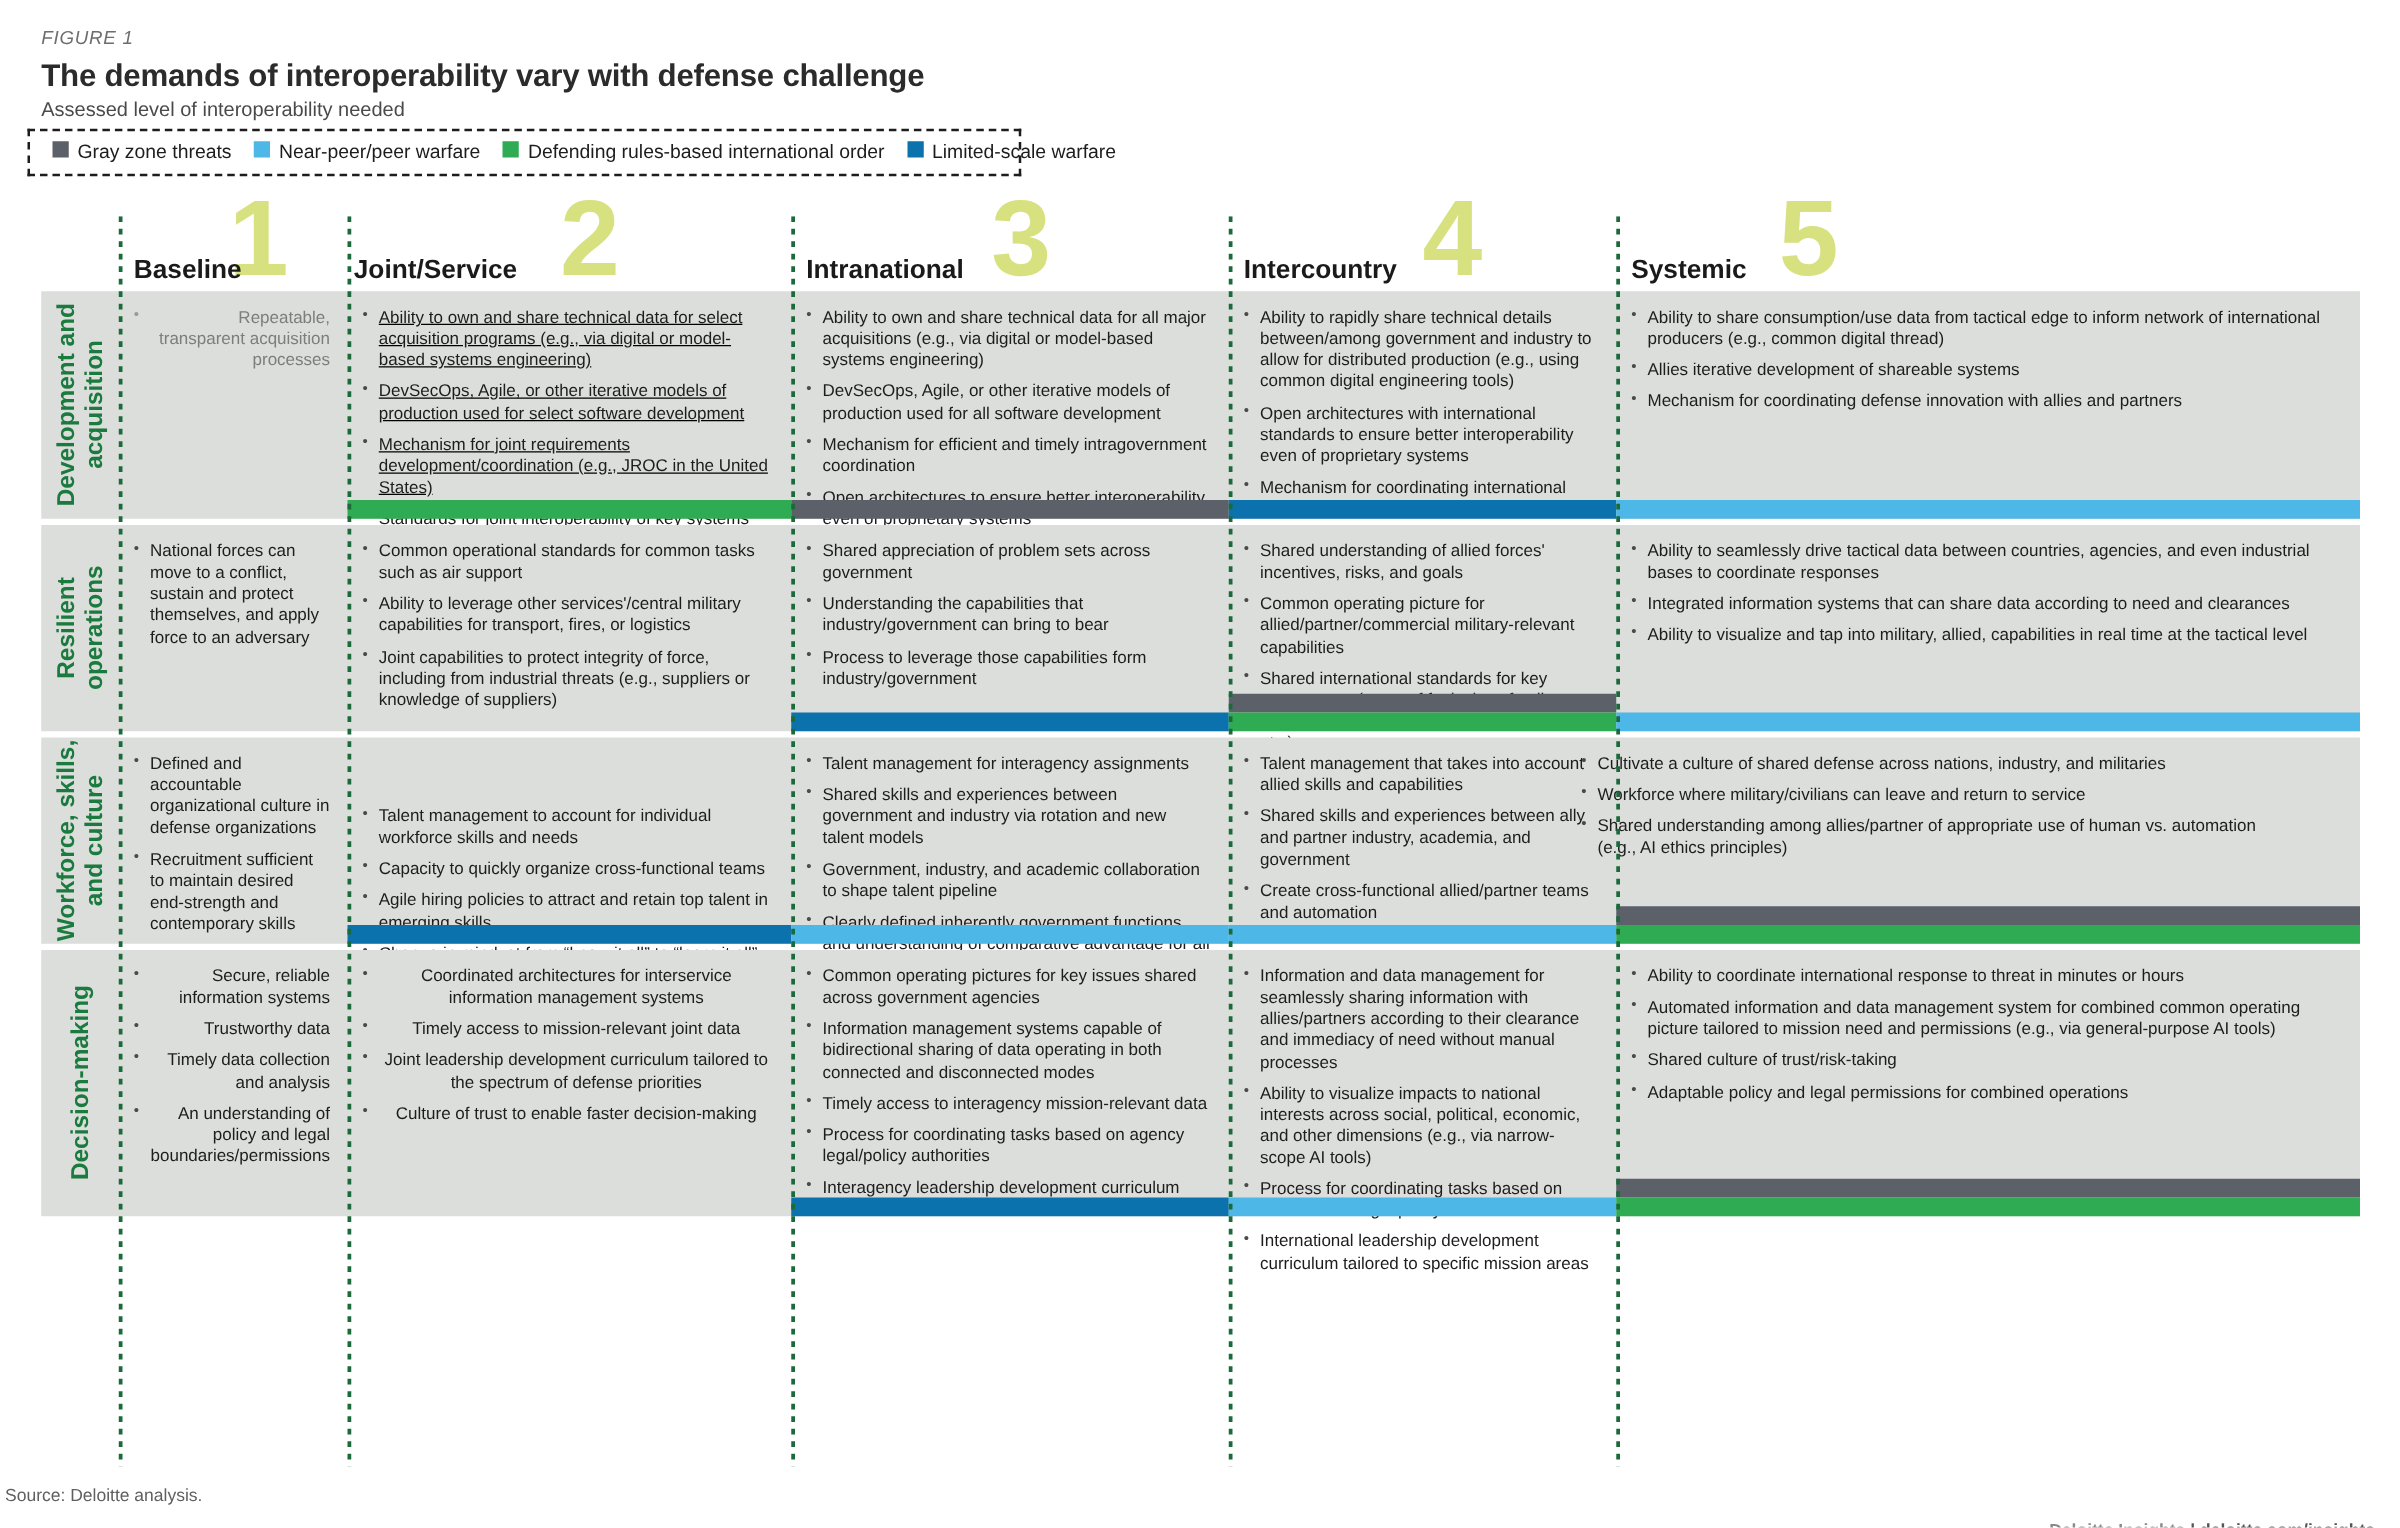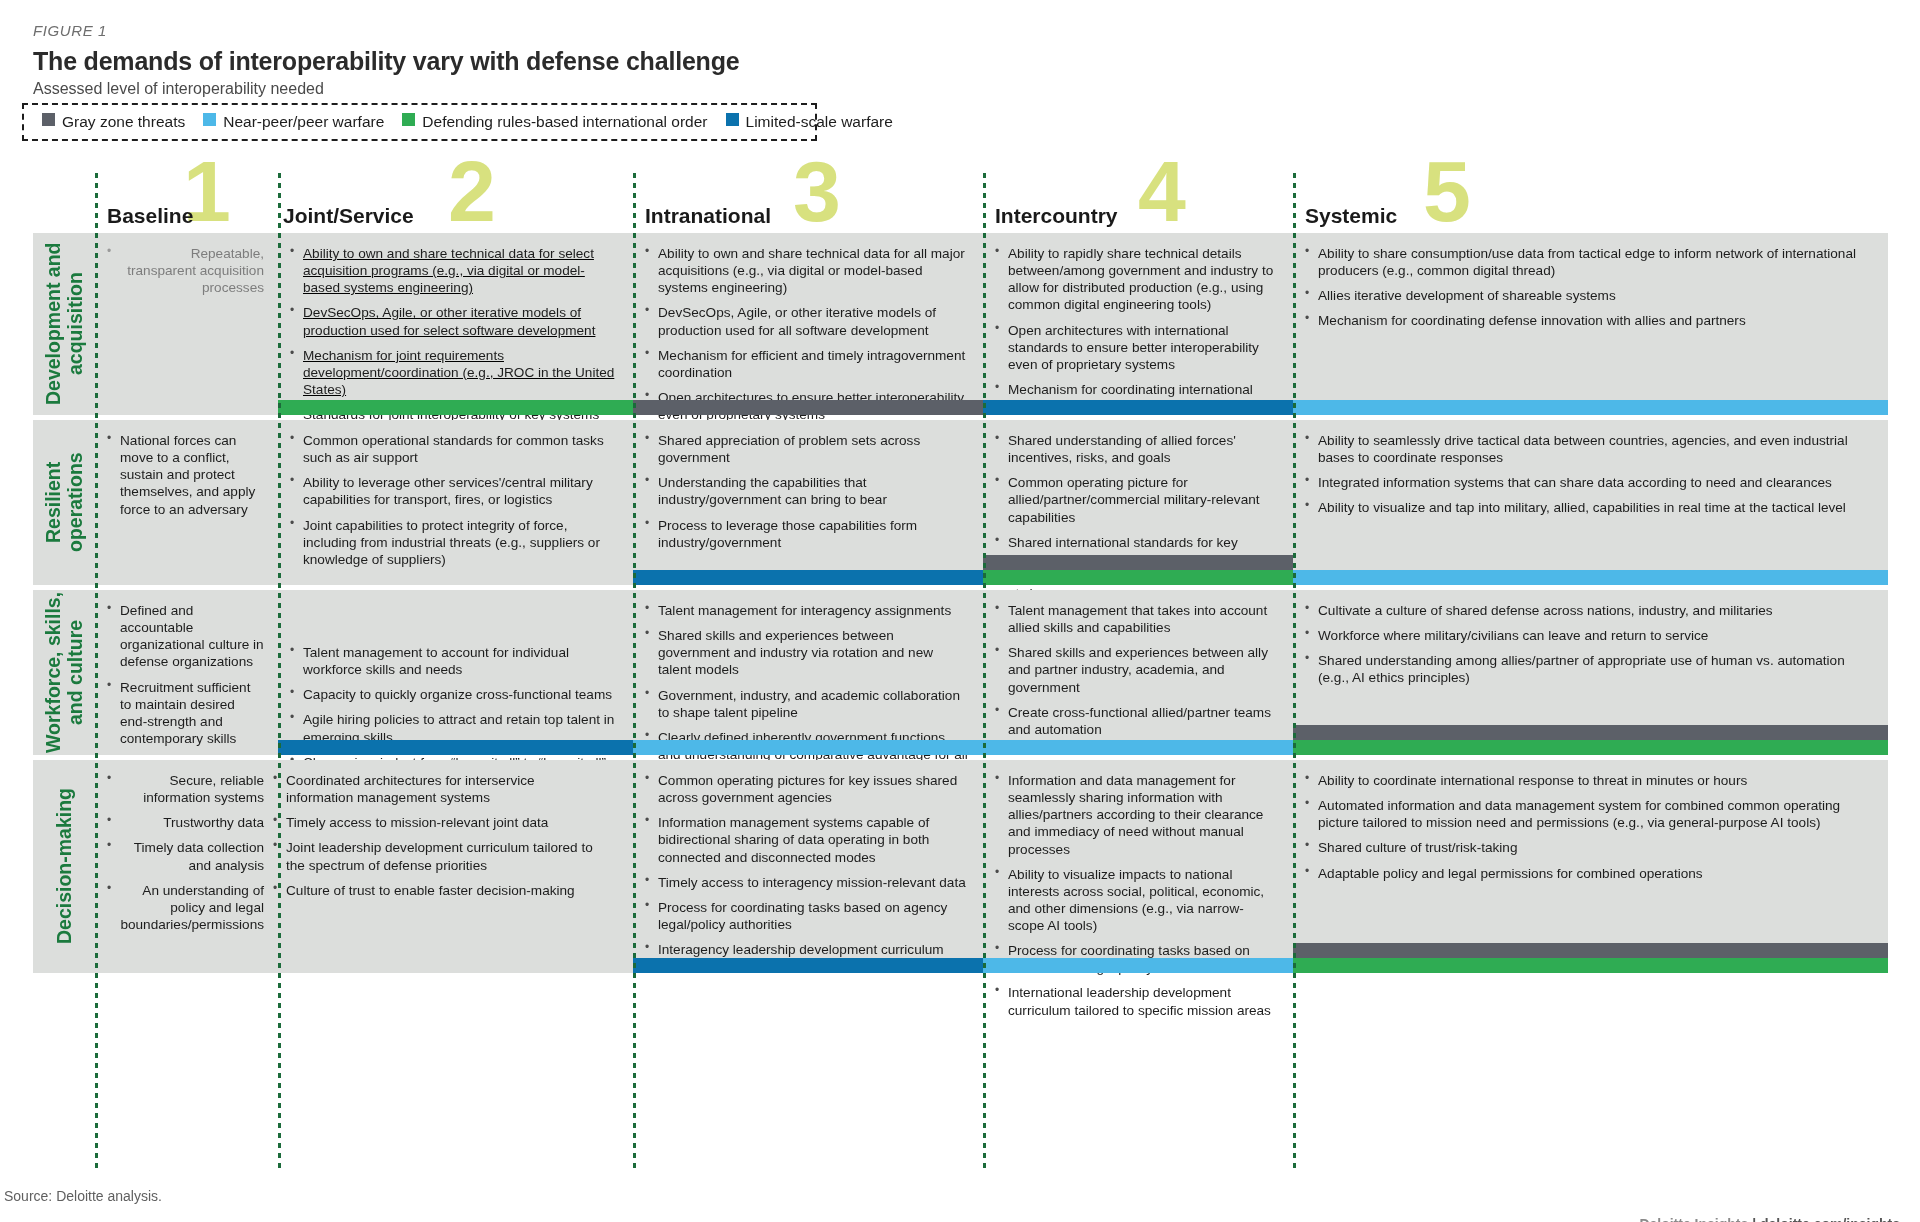--- a/index.html
+++ b/index.html
@@ -224,21 +224,21 @@
               <li>Clearly defined inherently government functions and understanding of comparative advantage for all other functions</li>
             </ul>
           </div>
           <div class="cell" style="left: 950px; width: 310px;">
             <ul class="bl">
               <li>Talent management that takes into account allied skills and capabilities</li>
               <li>Shared skills and experiences between ally and partner industry, academia, and government</li>
               <li>Create cross-functional allied/partner teams and automation</li>
             </ul>
           </div>
-          <div class="cell" style="left: 1260px; width: 595px;">
+          <div class="cell" style="left: 1220px; width: 595px;">
             <ul class="bl">
               <li>Cultivate a culture of shared defense across nations, industry, and militaries</li>
               <li>Workforce where military/civilians can leave and return to service</li>
               <li>Shared understanding among allies/partner of appropriate use of human vs. automation (e.g., AI ethics principles)</li>
             </ul>
           </div>
           <div class="bar" style="left: 245px; width: 355px; background: rgb(11, 114, 173); bottom: 0px;"></div>
           <div class="bar" style="left: 600px; width: 350px; background: rgb(77, 184, 232); bottom: 0px;"></div>
           <div class="bar" style="left: 950px; width: 310px; background: rgb(77, 184, 232); bottom: 0px;"></div>
           <div class="bar" style="left: 1260px; width: 595px; background: rgb(92, 96, 104); bottom: 15px;"></div>
@@ -249,21 +249,21 @@
             <span>Decision-making</span>
           </div>
           <div class="cell" style="left: 62px; width: 183px; text-align: right;">
             <ul class="bl">
               <li>Secure, reliable information systems</li>
               <li>Trustworthy data</li>
               <li>Timely data collection and analysis</li>
               <li>An understanding of policy and legal boundaries/permissions</li>
             </ul>
           </div>
-          <div class="cell" style="left: 228px; width: 355px;">
+          <div class="cell" style="left: 245px; width: 355px; text-align: center;">
             <ul class="bl">
               <li>Coordinated architectures for interservice information management systems</li>
               <li>Timely access to mission-relevant joint data</li>
               <li>Joint leadership development curriculum tailored to the spectrum of defense priorities</li>
               <li>Culture of trust to enable faster decision-making</li>
             </ul>
           </div>
           <div class="cell" style="left: 600px; width: 350px;">
             <ul class="bl">
               <li>Common operating pictures for key issues shared across government agencies</li>

